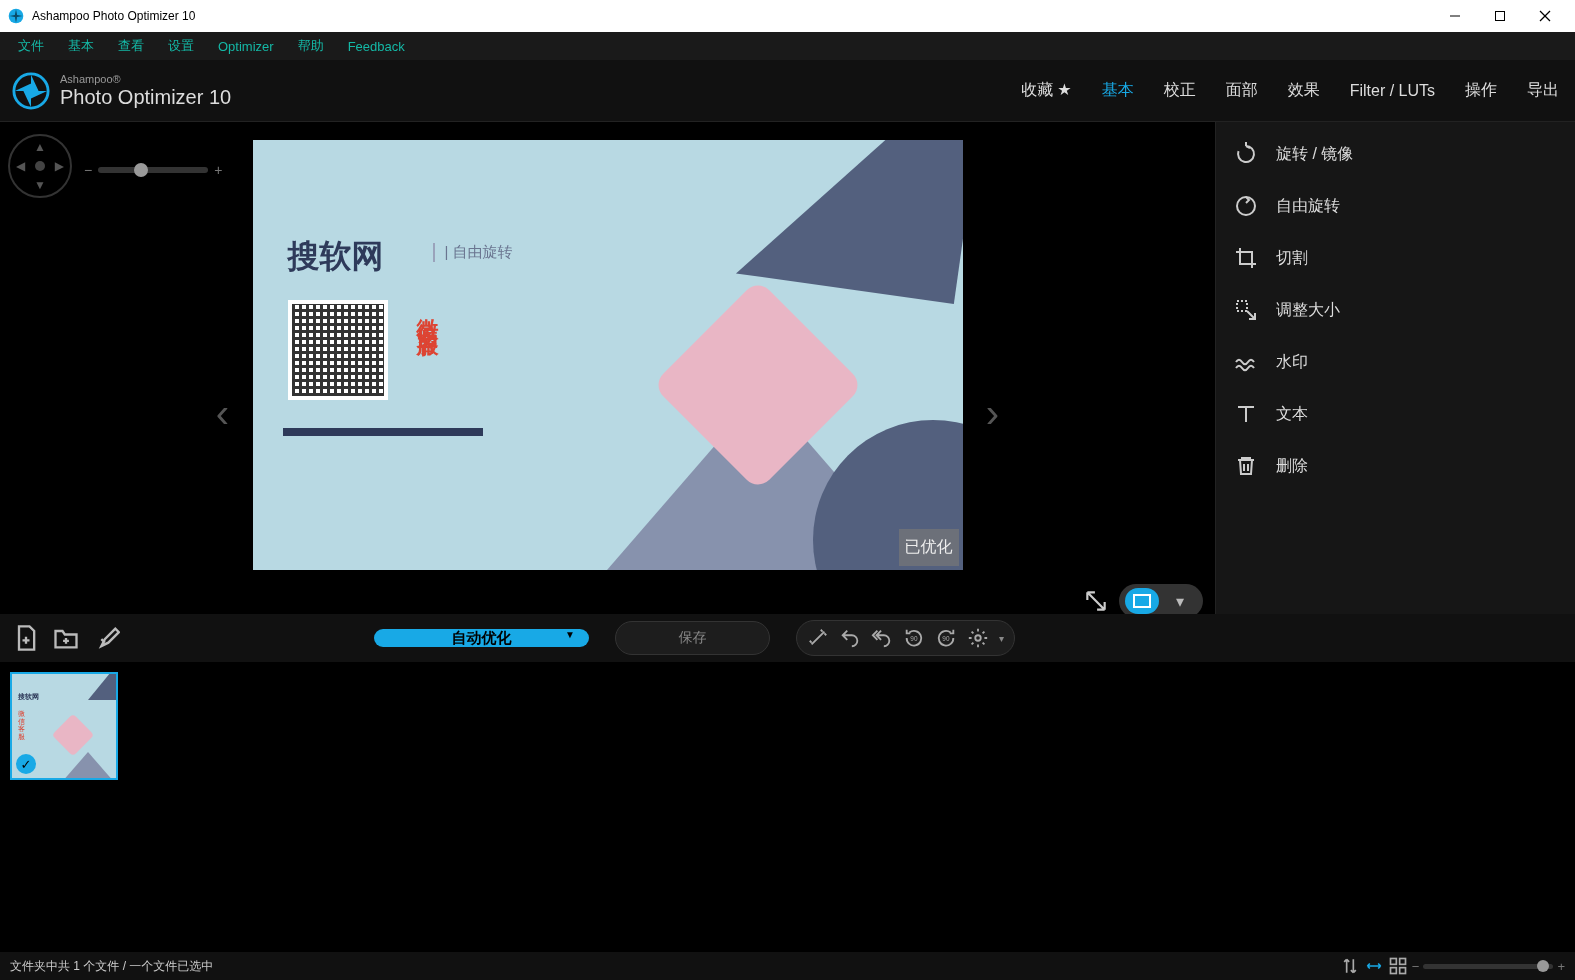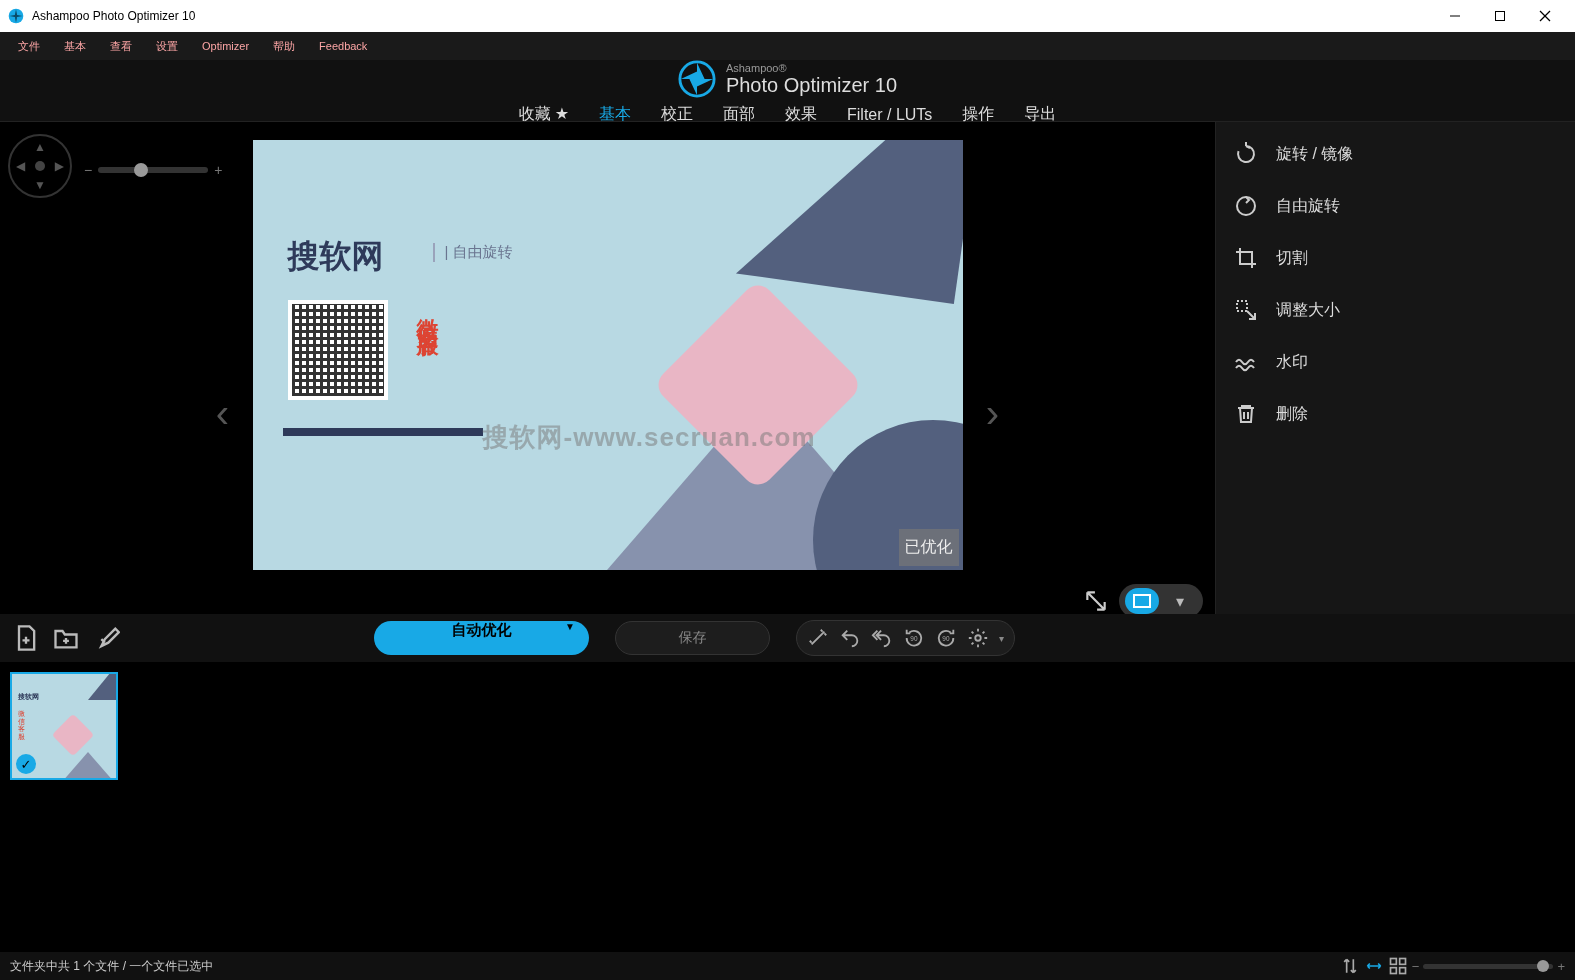--- a/index.html
+++ b/index.html
@@ -7,24 +7,24 @@
 
 
 .titlebar { height: 30px; background: #fff; display: flex; align-items: center; padding: 16px 8px; color: #000; }
 .titlebar .icon { width: 16px; height: 16px; margin-right: 8px; }
 .titlebar .title { flex: 1; font-size: 12px; }
 .titlebar .win-controls { display: flex; gap: 0; }
 .titlebar .win-btn { width: 45px; height: 30px; display: flex; align-items: center; justify-content: center; color: #000; }
 
 
 .menubar { height: 28px; background: #1a1a1a; display: flex; align-items: center; padding: 0 8px; gap: 4px; }
-.menubar .menu-item { color: #fca5a5; font-size: 11px; padding: 20px 10px; cursor: pointer; }
-
-
-.appheader { height: 62px; background: #111; display: flex; align-items: center; padding: 0 12px; border-bottom: 1px solid #222; flex-direction: column; }
+.menubar .menu-item { color: #14b8a6; font-size: 13px; padding: 20px 10px; cursor: pointer; }
+
+
+.appheader { height: 62px; background: #111; display: flex; padding: 0 12px; border-bottom: 1px solid #222; }
 .appheader .logo-wrap { display: flex; align-items: center; gap: 10px; }
 .appheader .logo-icon { width: 38px; height: 38px; }
 .appheader .logo-text { display: flex; flex-direction: column; line-height: 1.1; }
 .appheader .logo-brand { font-size: 11px; color: #999; }
 .appheader .logo-name { font-size: 20px; color: #ddd; }
 .appheader .flex-spacer { flex: 1; }
 .appheader .tabs { display: flex; gap: 22px; align-items: center; }
 .appheader .tab { color: #ddd; font-size: 16px; cursor: pointer; padding: 6px 4px; }
 .appheader .tab.active { color: #18a9e6; }
 .appheader .tab .star { margin-left: 4px; }
@@ -73,21 +73,21 @@
 
 .sidepanel { width: 360px; background: #161616; border-left: 1px solid #222; padding-top: 6px; }
 .sidepanel .tool-row { display: flex; align-items: center; gap: 18px; padding: 14px 18px; color: #ddd; cursor: pointer; }
 .sidepanel .tool-row .ticon { width: 24px; height: 24px; color: #ccc; flex: none; }
 .sidepanel .tool-row .tlabel { font-size: 16px; }
 
 
 .actionbar { height: 48px; background: #111; display: flex; align-items: center; padding: 0 12px; gap: 14px; position: relative; }
 .actionbar .left-icons { display: flex; gap: 12px; align-items: center; }
 .actionbar .icn { width: 28px; height: 28px; color: #bbb; }
-.opt-btn { background: #18a9e6; color: #000; font-size: 15px; font-weight: bold; border-radius: 20px; height: 34px; width: 215px; margin-left: 240px; display: flex; align-items: flex-start; justify-content: center; position: relative; cursor: pointer; }
+.opt-btn { background: #18a9e6; color: #000; font-size: 15px; font-weight: bold; border-radius: 20px; height: 18px; width: 215px; margin-left: 240px; display: flex; align-items: flex-start; justify-content: center; position: relative; cursor: pointer; }
 .opt-btn .caret { position: absolute; right: 14px; font-size: 10px; }
 .save-btn { background: #1d1d1d; color: #888; border: 1px solid #333; border-radius: 20px; height: 34px; width: 155px; margin-left: 12px; display:flex;align-items:center;justify-content:center; font-size:14px; cursor:pointer; }
 .round-toolbar { margin-left: 12px; background: #1d1d1d; border: 1px solid #333; border-radius: 20px; height: 36px; display: flex; align-items: center; padding: 0 10px; gap: 10px; }
 .round-toolbar .rticon { width: 22px; height: 22px; color: #aaa; }
 
 
 .filmstrip { height: 290px; background: #000; padding: 10px 10px; display: flex; align-items: flex-start; }
 .thumb { width: 108px; height: 108px; border: 2px solid #18a9e6; position: relative; background: #b8d9e3; overflow: hidden; }
 .thumb .mini-tri { position:absolute; right:-8px; top:-18px; width:0;height:0; border-left:36px solid transparent; border-bottom:44px solid #53607e; }
 .thumb .mini-diam { position:absolute; left:46px; top:46px; width:30px;height:30px; background:#e9b6c5; transform:rotate(45deg); border-radius:4px; }
@@ -193,21 +193,20 @@
         <div class="canvas-img">
           <div class="tri1 shape-tri"></div>
           <div class="tri2"></div>
           <div class="qcircle"></div>
           <div class="diamond"></div>
           <div class="cn-title">搜软网</div>
           <div class="cn-sub">| 自由旋转</div>
           <div class="qr"></div>
           <div class="cn-vert">微信客服</div>
           <div class="uline"></div>
-          <div class="watermark">搜软网-www.secruan.com</div>
           <div class="opt-badge">已优化</div>
         </div>
       </div>
       <div class="nav-arrow">›</div>
       <div class="canvas-foot-controls">
         <svg class="expand-icon" viewBox="0 0 24 24">
             <path d="M4 4h7M4 4v7M4 4l8 8M20 20h-7M20 20v-7M20 20l-8-8" stroke="#ccc" stroke-width="2" fill="none"></path>
           </svg>
         <div class="view-pill">
           <div class="vbtn active">
@@ -250,20 +249,26 @@
       <span class="tlabel">调整大小</span>
     </div>
     <div class="tool-row">
       <svg class="ticon" viewBox="0 0 24 24">
           <path d="M2 12c2-3 4-3 6 0s4 3 6 0 4-3 6 0M2 18c2-3 4-3 6 0s4 3 6 0 4-3 6 0" stroke="#ccc" stroke-width="2" fill="none"></path>
         </svg>
       <span class="tlabel">水印</span>
     </div>
     <div class="tool-row">
       <svg class="ticon" viewBox="0 0 24 24">
+          <path d="M4 5h16M12 5v15" stroke="#ccc" stroke-width="2" fill="none"></path>
+        </svg>
+      <span class="tlabel">文本</span>
+    </div>
+    <div class="tool-row">
+      <svg class="ticon" viewBox="0 0 24 24">
           <path d="M4 6h16M8 6V4h8v2M6 6l1 14h10l1-14M10 10v7M14 10v7" stroke="#ccc" stroke-width="2" fill="none"></path>
         </svg>
       <span class="tlabel">删除</span>
     </div>
   </div>
 </div>
 
 <div class="actionbar">
   <div class="left-icons">
     <svg class="icn" viewBox="0 0 24 24">

